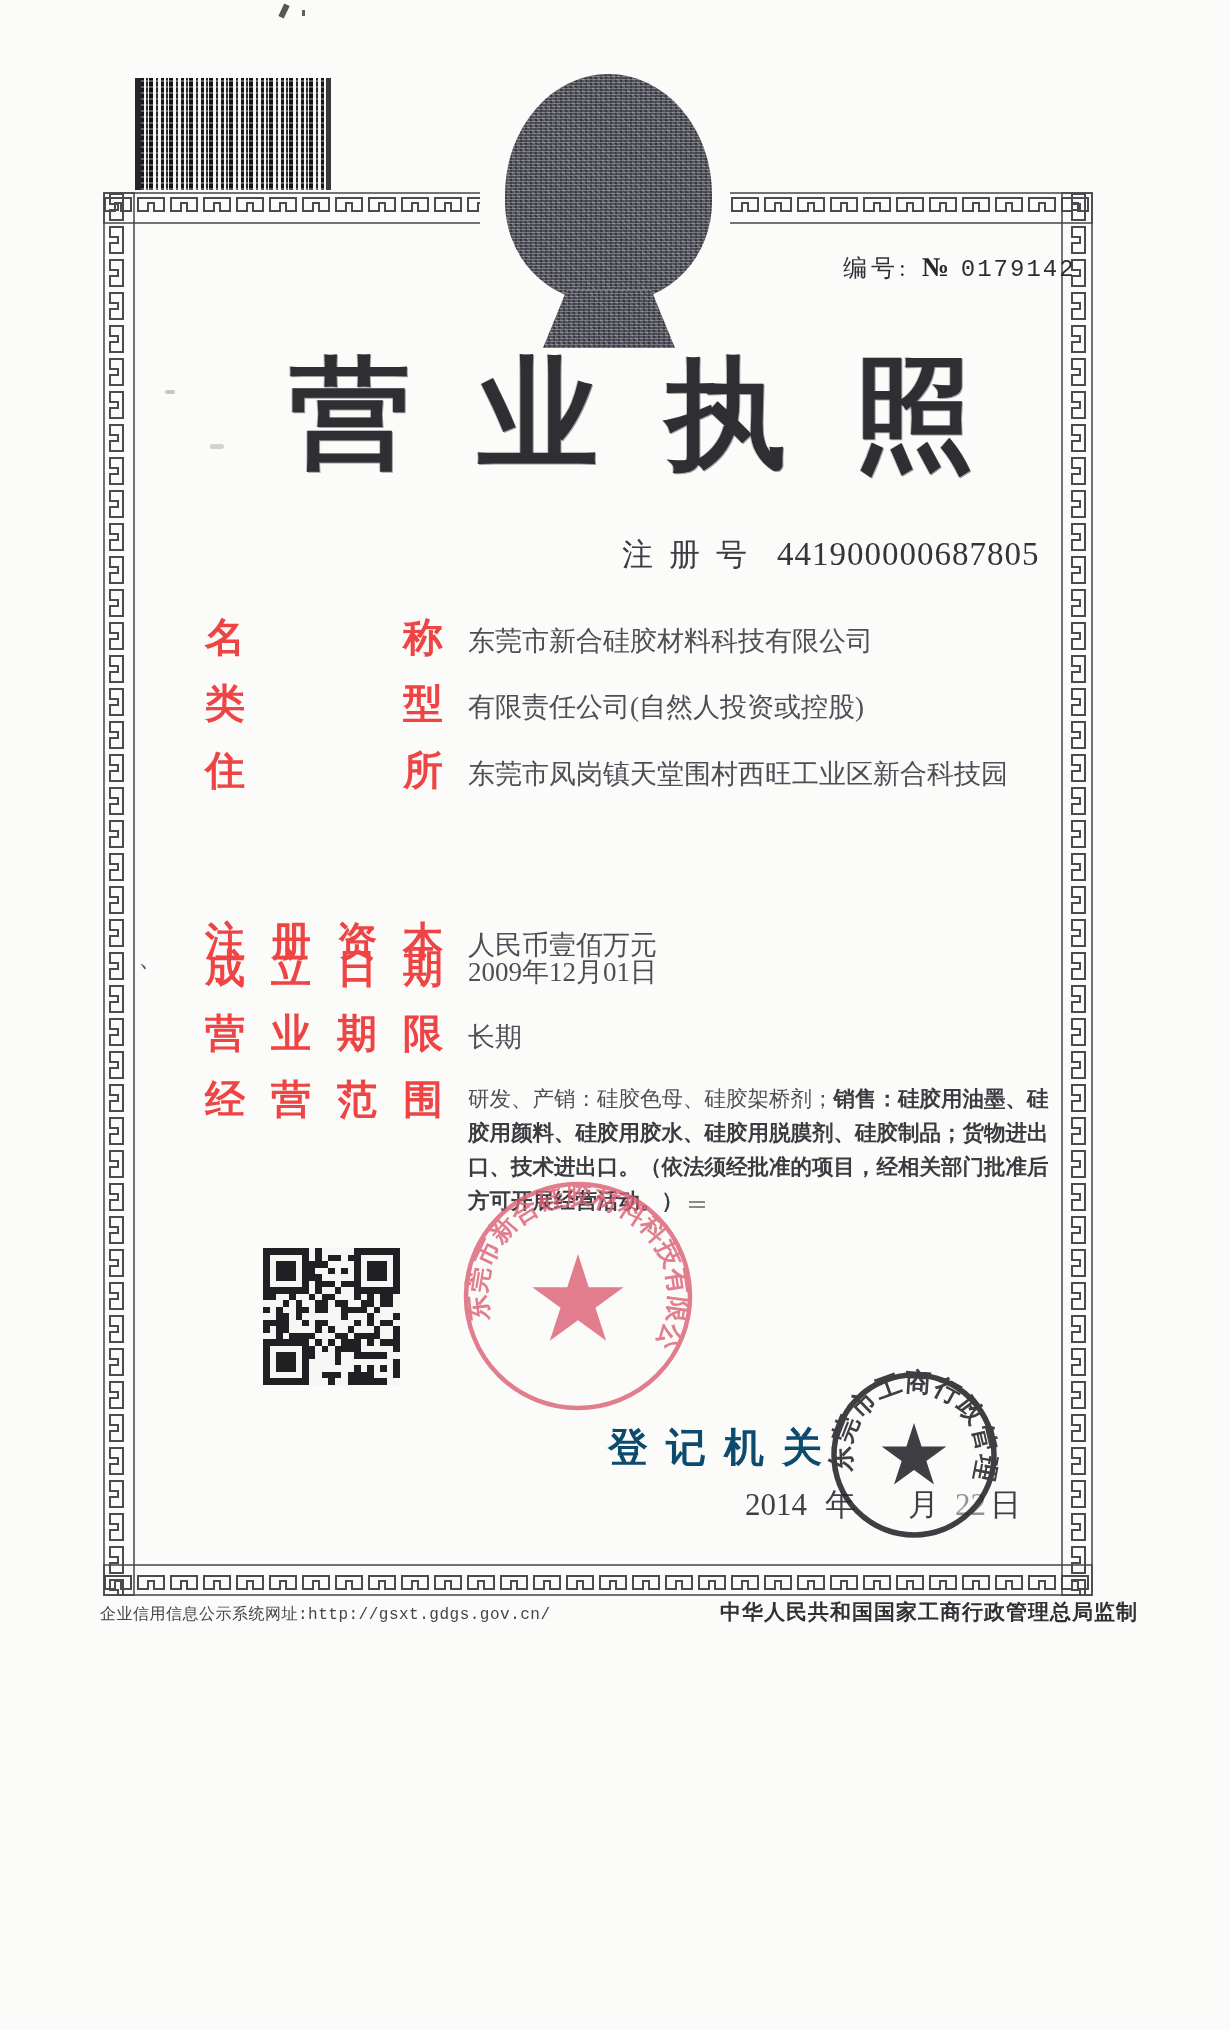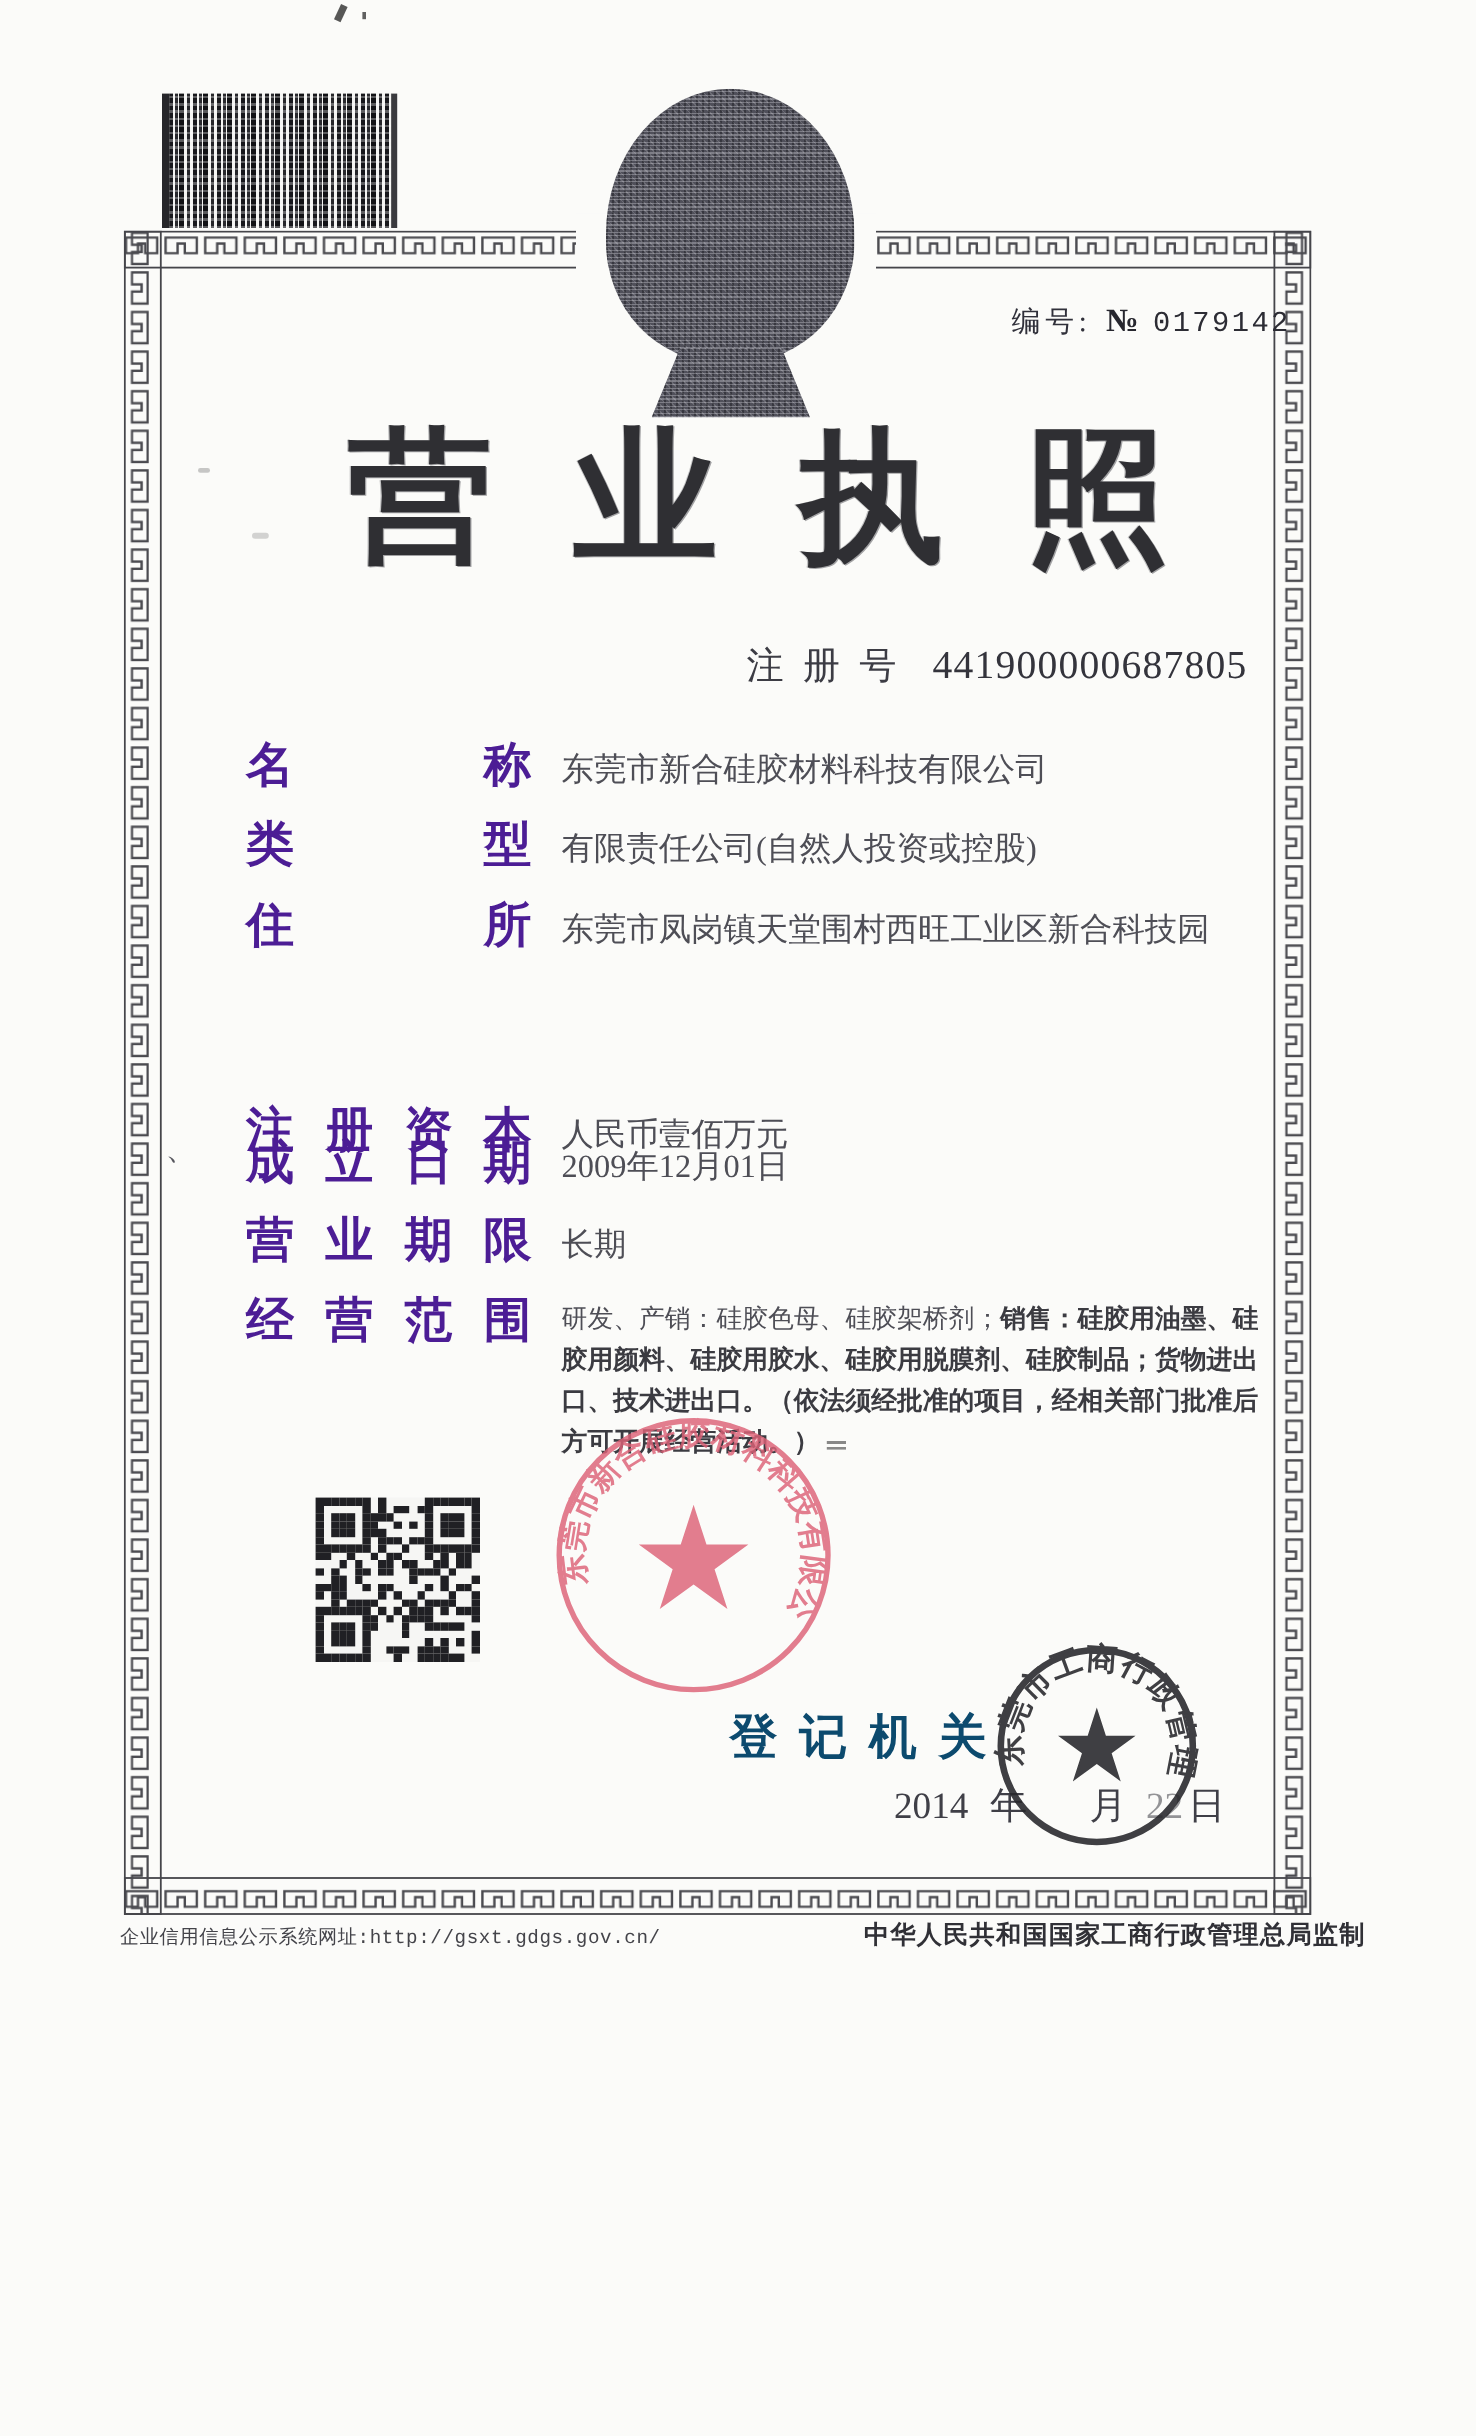--- a/index.html
+++ b/index.html
@@ -42,21 +42,21 @@
     text-shadow:1px 1px 0 rgba(90,90,95,.55), -1px 0 0 rgba(90,90,95,.35);}
 
   
   #regline{left:622px;top:534px;position:absolute;white-space:nowrap;text-align:center;}
   #regline .lab{font-size:31px;letter-spacing:16px;color:#3c3c44;}
   #regline .val{font-size:33px;margin-left:14px;color:#34343c;letter-spacing:1px;}
 
   
   .row{position:absolute;left:205px;width:830px;}
   .f-label{display:inline-block;width:238px;text-align:justify;text-align-last:justify;
-    font-size:40px;font-weight:bold;color:#4c1d95;}
+    font-size:40px;font-weight:bold;color:#ef4444;}
   .f-value{position:absolute;left:263px;top:13px;font-size:27px;color:#4e4e56;white-space:nowrap;}
   #row-scope .f-value{white-space:normal;width:585px;font-size:21.5px;line-height:34px;top:10px;}
   .scope-bold{font-weight:bold;color:#3b3b41;}
   .scope-smudge{display:inline-block;width:16px;height:9px;margin-left:6px;opacity:.65;
     background:repeating-linear-gradient(0deg,#4a4a4a 0 2px,rgba(0,0,0,0) 2px 5px);}
 
   
   #qr{left:263px;top:1248px;width:137px;height:137px;position:absolute;background:#f6f6f4;}
 
   

